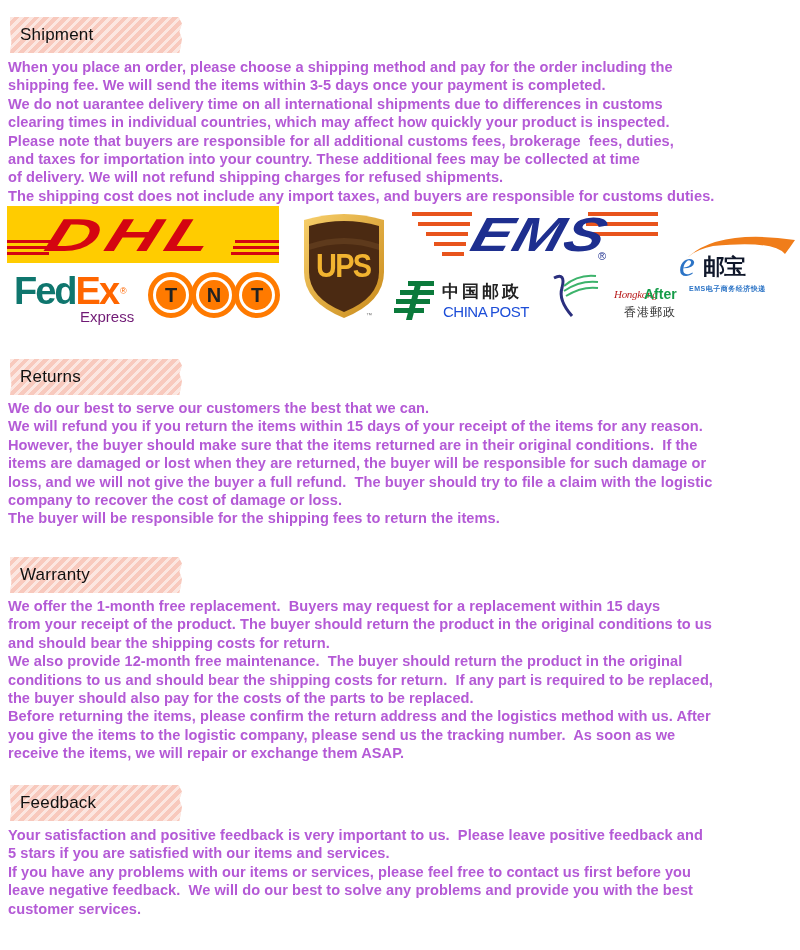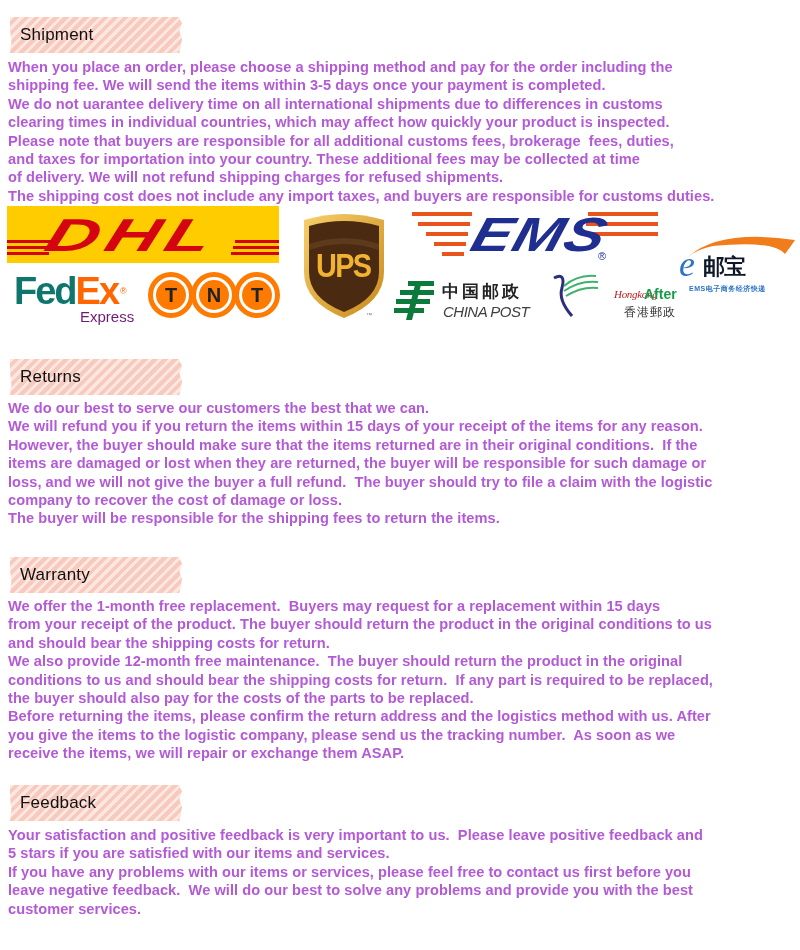--- a/index.html
+++ b/index.html
@@ -40,21 +40,21 @@
     .ups { left: 298px; top: 210px; width: 92px; height: 112px; }
     
     .ems { left: 408px; top: 208px; width: 250px; height: 60px; }
     .ems .word { position: absolute; left: 72px; top: 2px; font-size: 48px; font-weight: bold; font-style: italic; color: #1e2f8f;
                  transform: skewX(-16deg) scaleX(1.25); transform-origin: left top; line-height: 50px; letter-spacing: 1px; font-family: "Liberation Sans", sans-serif; }
     .ems .stripe { position: absolute; height: 4px; background: #e8541c; }
     .ems .reg { position: absolute; left: 190px; top: 42px; font-size: 11px; color: #1e2f8f; }
     
     .chinapost { left: 394px; top: 276px; width: 150px; height: 48px; }
     .chinapost .cn { position: absolute; left: 48px; top: 4px; font-size: 17px; font-weight: bold; color: #222; letter-spacing: 3px; }
-    .chinapost .en { position: absolute; left: 49px; top: 27px; font-size: 15px; color: #404040; letter-spacing: -0.5px; font-style: italic; }
+    .chinapost .en { position: absolute; left: 49px; top: 27px; font-size: 15px; color: #1d4ed8; letter-spacing: -0.5px; }
     
     .hkpost { left: 550px; top: 270px; width: 130px; height: 52px; }
     .hkpost .hk { position: absolute; left: 36px; top: 18px; font-family: "Liberation Serif", serif; font-style: italic; font-size: 11px; color: #b91c1c; letter-spacing: -0.3px; margin-left: 28px; }
     .hkpost .post { position: absolute; left: 94px; top: 16px; font-size: 14px; font-weight: bold; color: #159c48; }
     .hkpost .zh { position: absolute; left: 74px; top: 34px; font-size: 12px; color: #333; letter-spacing: 1px; }
     
     .eyoubao { left: 673px; top: 232px; width: 126px; height: 68px; }
     .eyoubao .e { position: absolute; left: 6px; top: 14px; font-family: "Liberation Serif", serif; font-style: italic; font-size: 36px; color: #2c74c6; line-height: 36px; }
     .eyoubao .zh { position: absolute; left: 30px; top: 20px; font-size: 22px; font-weight: bold; color: #0f172a; letter-spacing: -1px; }
     .eyoubao .sub { position: absolute; left: 16px; top: 52px; font-size: 7px; color: #2c74c6; font-weight: bold; letter-spacing: 0.5px; }

